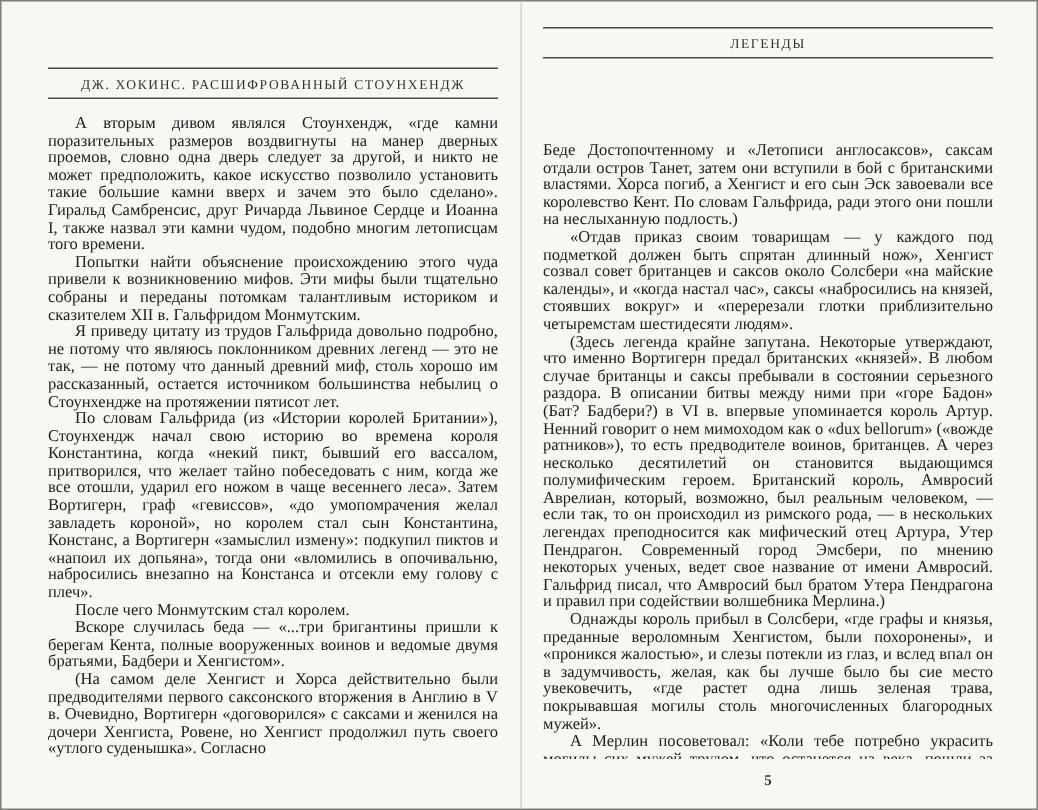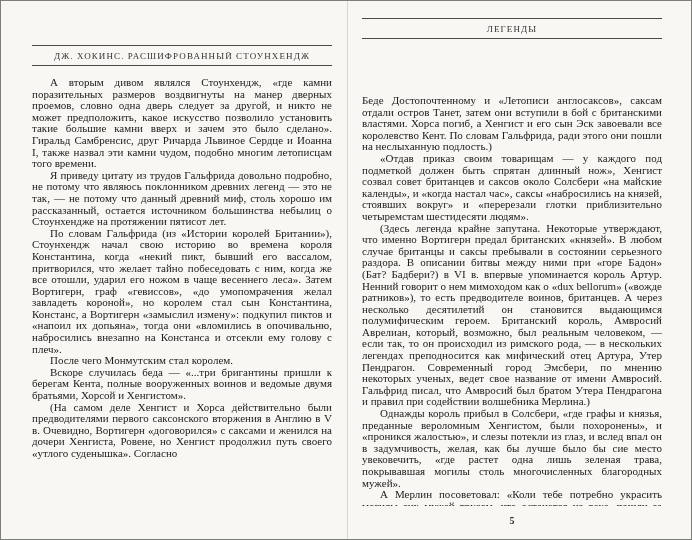--- a/index.html
+++ b/index.html
@@ -73,24 +73,25 @@
 </head>
 <body>
 
 <div class="spread">
   <div class="gutter-line"></div>
 
   <div class="page left">
     <div class="running-head">ДЖ. ХОКИНС. РАСШИФРОВАННЫЙ СТОУНХЕНДЖ</div>
     <div class="page-text">
       <p>А вторым дивом являлся Стоунхендж, «где камни поразительных размеров воздвигнуты на манер дверных проемов, словно одна дверь следует за другой, и никто не может предположить, какое искусство позволило установить такие большие камни вверх и зачем это было сделано». Гиральд Самбренсис, друг Ричарда Львиное Сердце и Иоанна I, также назвал эти камни чудом, подобно многим летописцам того времени.</p>
+      <p>Попытки найти объяснение происхождению этого чуда привели к возникновению мифов. Эти мифы были тщательно собраны и переданы потомкам талантливым историком и сказителем XII в. Гальфридом Монмутским.</p>
       <p>Я приведу цитату из трудов Гальфрида довольно подробно, не потому что являюсь поклонником древних легенд — это не так, — не потому что данный древний миф, столь хорошо им рассказанный, остается источником большинства небылиц о Стоунхендже на протяжении пятисот лет.</p>
       <p>По словам Гальфрида (из «Истории королей Британии»), Стоунхендж начал свою историю во времена короля Константина, когда «некий пикт, бывший его вассалом, притворился, что желает тайно побеседовать с ним, когда же все отошли, ударил его ножом в чаще весеннего леса». Затем Вортигерн, граф «гевиссов», «до умопомрачения желал завладеть короной», но королем стал сын Константина, Констанс, а Вортигерн «замыслил измену»: подкупил пиктов и «напоил их допьяна», тогда они «вломились в опочивальню, набросились внезапно на Констанса и отсекли ему голову с плеч».</p>
       <p>После чего Монмутским стал королем.</p>
-      <p>Вскоре случилась беда — «...три бригантины пришли к берегам Кента, полные вооруженных воинов и ведомые двумя братьями, Хорсой и Хенгистом».</p>
+      <p>Вскоре случилась беда — «...три бригантины пришли к берегам Кента, полные вооруженных воинов и ведомые двумя братьями, Бадбери и Хенгистом».</p>
       <p>(На самом деле Хенгист и Хорса действительно были предводителями первого саксонского вторжения в Англию в V в. Очевидно, Вортигерн «договорился» с саксами и женился на дочери Хенгиста, Ровене, но Хенгист продолжил путь своего «утлого суденышка». Согласно</p>
     </div>
     <div class="page-number">14</div>
   </div>
 
   <div class="page right">
     <div class="running-head">ЛЕГЕНДЫ</div>
     <div class="page-text">
       <p class="no-indent">Беде Достопочтенному и «Летописи англосаксов», саксам отдали остров Танет, затем они вступили в бой с британскими властями. Хорса погиб, а Хенгист и его сын Эск завоевали все королевство Кент. По словам Гальфрида, ради этого они пошли на неслыханную подлость.)</p>
       <p>«Отдав приказ своим товарищам — у каждого под подметкой должен быть спрятан длинный нож», Хенгист созвал совет британцев и саксов около Солсбери «на майские календы», и «когда настал час», саксы «набросились на князей, стоявших вокруг» и «перерезали глотки приблизительно четыремстам шестидесяти людям».</p>

